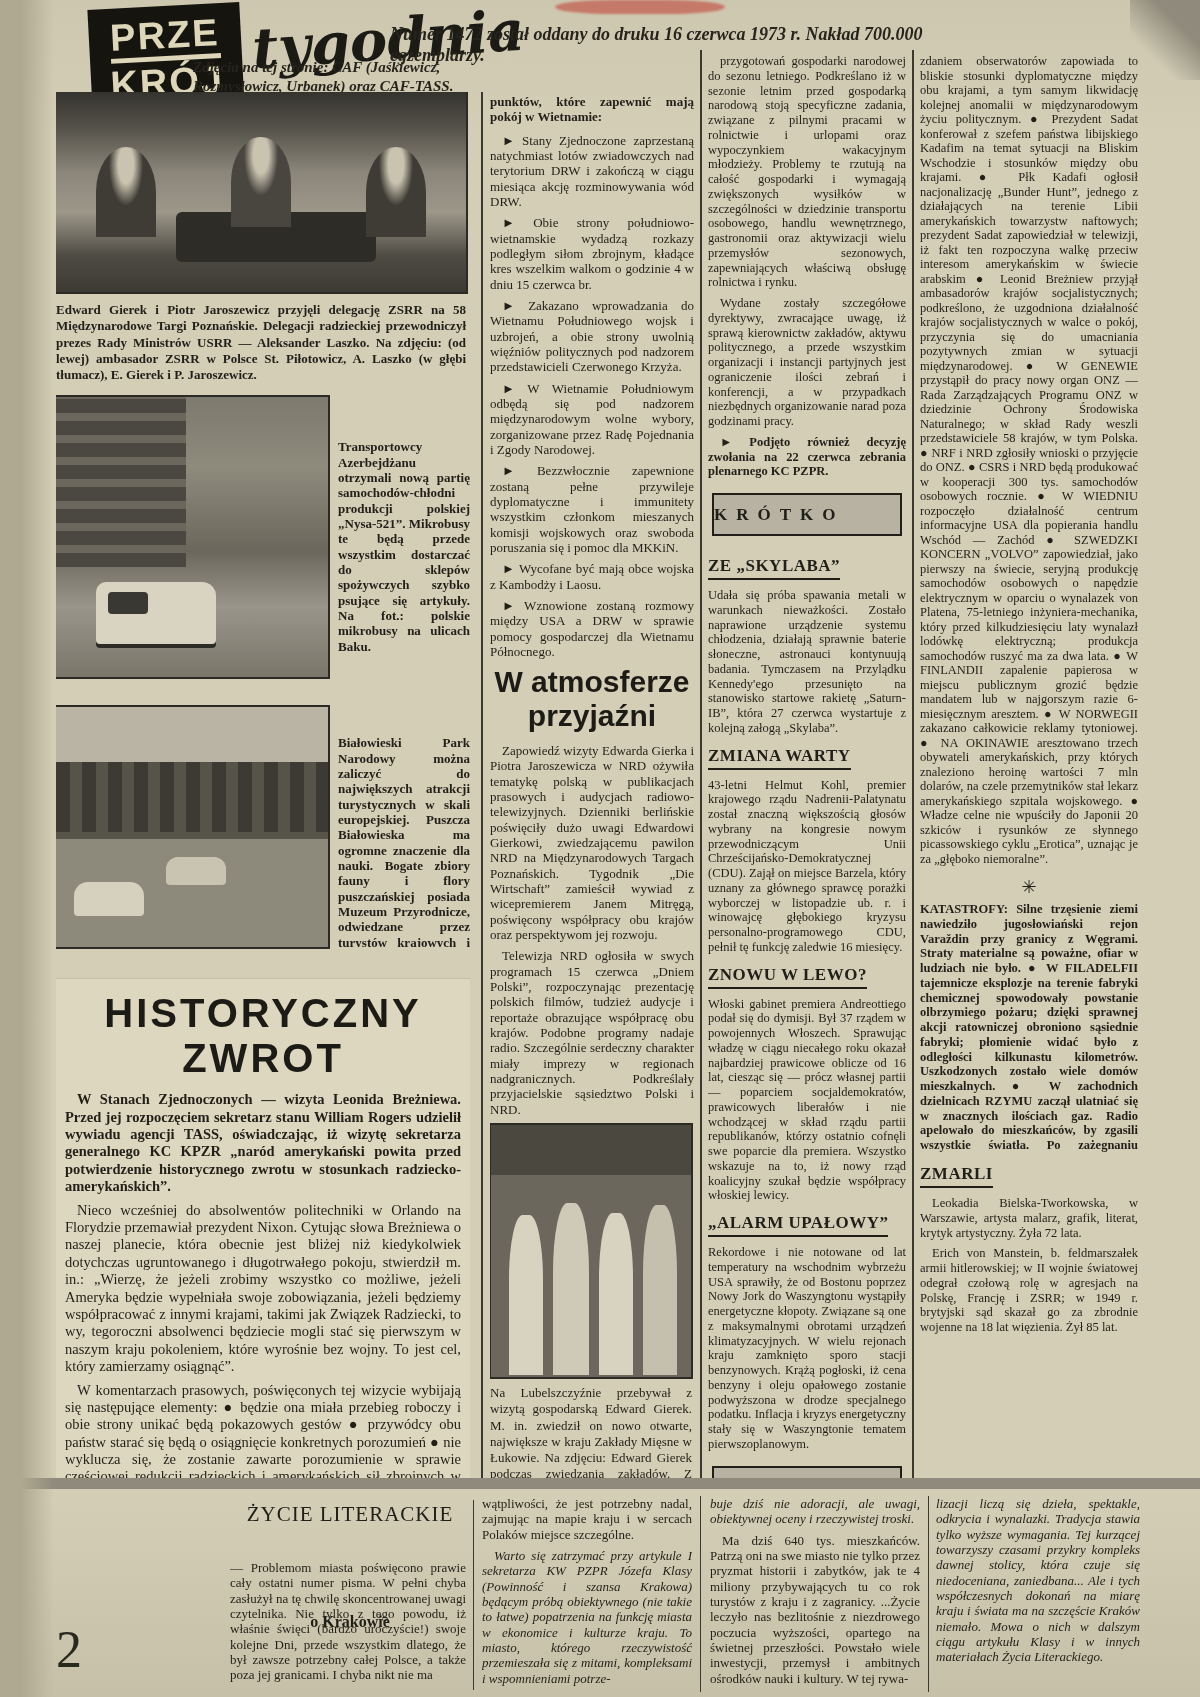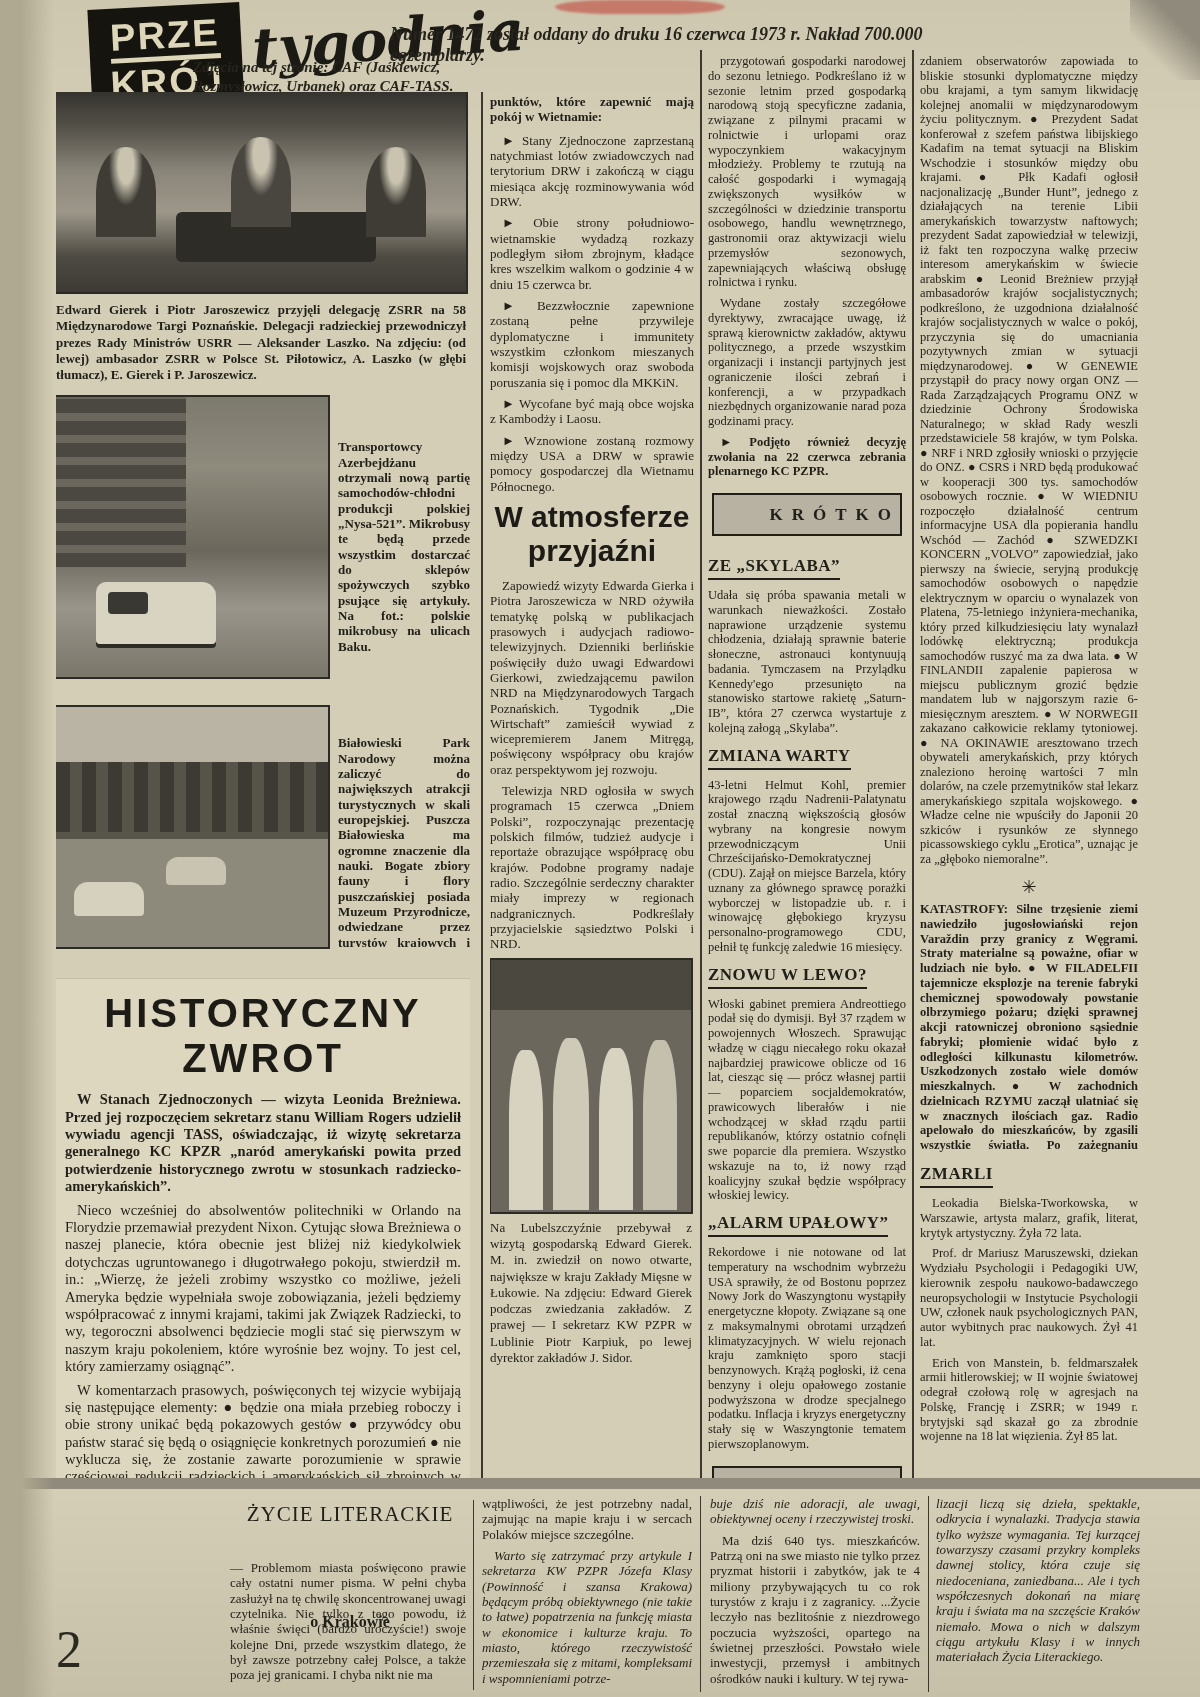--- a/index.html
+++ b/index.html
@@ -12,21 +12,21 @@
   .body-text p{margin:0 0 6px 0;text-indent:12px;}
   .lead{font-weight:bold;}
   .photo{background:#6f6b60;box-shadow:0 0 0 2px #2b2a24;overflow:hidden;position:relative;}
   .caption{font-size:13px;line-height:1.25;font-weight:bold;text-align:justify;}
   .rule-v{position:absolute;width:2px;background:#3a382f;}
   .headline-sans{font-family:"Liberation Sans",sans-serif;font-weight:bold;
                  text-align:center;color:#1c1b15;}
   .sec-head{font-family:"Liberation Serif",serif;font-weight:bold;font-size:17px;
             letter-spacing:.5px;border-bottom:2.5px solid #211f18;display:inline-block;
             padding-bottom:2px;margin:10px 0 8px 0;}
-  .banner{border:2.5px solid #211f18;background:#b8b2a3;text-align:right;
+  .banner{border:2.5px solid #211f18;background:#b8b2a3;text-align:left;
           font-weight:bold;font-size:17px;letter-spacing:9px;padding:10px 0 9px 0;
           margin:14px 4px 10px 4px;}
   .col-flow{position:absolute;overflow:hidden;}
   .arrow-item{margin:0 0 9px 0;text-indent:0;}
   .gray-band{position:absolute;background:#8f8a7b;}
   .italic{font-style:italic;}
 </style>
 </head>
 <body>
 
@@ -94,20 +94,22 @@
 
     </div>
 
   </div>
 
   <div class="col-flow" style="left:490px;top:94px;width:204px;height:1384px;">
     <div class="body-text lead" style="margin-bottom:8px;">punktów, które zapewnić mają pokój w Wietnamie:</div>
     <div class="body-text">
       <p class="arrow-item">► Stany Zjednoczone zaprzestaną natychmiast lotów zwiadowczych nad terytorium DRW i zakończą w ciągu miesiąca akcję rozminowywania wód DRW.</p>
       <p class="arrow-item">► Obie strony południowo-wietnamskie wydadzą rozkazy podległym siłom zbrojnym, kładące kres wszelkim walkom o godzinie 4 w dniu 15 czerwca br.</p>
+      <p class="arrow-item">► Zakazano wprowadzania do Wietnamu Południowego wojsk i uzbrojeń, a obie strony uwolnią więźniów politycznych pod nadzorem przedstawicieli Czerwonego Krzyża.</p>
+      <p class="arrow-item">► W Wietnamie Południowym odbędą się pod nadzorem międzynarodowym wolne wybory, zorganizowane przez Radę Pojednania i Zgody Narodowej.</p>
       <p class="arrow-item">► Bezzwłocznie zapewnione zostaną pełne przywileje dyplomatyczne i immunitety wszystkim członkom mieszanych komisji wojskowych oraz swoboda poruszania się i pomoc dla MKKiN.</p>
       <p class="arrow-item">► Wycofane być mają obce wojska z Kambodży i Laosu.</p>
       <p class="arrow-item">► Wznowione zostaną rozmowy między USA a DRW w sprawie pomocy gospodarczej dla Wietnamu Północnego.</p>
     </div>
     <div class="headline-sans" style="font-size:30px;margin-top:6px;">W atmosferze</div>
     <div class="headline-sans" style="font-size:30px;margin-bottom:10px;">przyjaźni</div>
     <div class="body-text">
       <p>Zapowiedź wizyty Edwarda Gierka i Piotra Jaroszewicza w NRD ożywiła tematykę polską w publikacjach prasowych i audycjach radiowo-telewizyjnych. Dzienniki berlińskie poświęciły dużo uwagi Edwardowi Gierkowi, zwiedzającemu pawilon NRD na Międzynarodowych Targach Poznańskich. Tygodnik „Die Wirtschaft” zamieścił wywiad z wicepremierem Janem Mitręgą, poświęcony współpracy obu krajów oraz perspektywom jej rozwoju.</p>
       <p>Telewizja NRD ogłosiła w swych programach 15 czerwca „Dniem Polski”, rozpoczynając prezentację polskich filmów, tudzież audycje i reportaże obrazujące współpracę obu krajów. Podobne programy nadaje radio. Szczególnie serdeczny charakter miały imprezy w regionach nadgranicznych. Podkreślały przyjacielskie sąsiedztwo Polski i NRD.</p>
     </div>
@@ -141,21 +143,20 @@
 
   </div>
 
   <div class="col-flow" style="left:920px;top:54px;width:218px;height:1424px;">
     <div class="body-text" style="font-size:12.5px;line-height:1.16;height:818px;overflow:hidden;">zdaniem obserwatorów zapowiada to bliskie stosunki dyplomatyczne między obu krajami, a tym samym likwidację kolejnej anomalii w międzynarodowym życiu politycznym. ● Prezydent Sadat konferował z szefem państwa libijskiego Kadafim na temat sytuacji na Bliskim Wschodzie i stosunków między obu krajami. ● Płk Kadafi ogłosił nacjonalizację „Bunder Hunt”, jednego z działających na terenie Libii amerykańskich towarzystw naftowych; prezydent Sadat zapowiedział w telewizji, iż fakt ten rozpoczyna walkę przeciw interesom amerykańskim w świecie arabskim ● Leonid Breżniew przyjął ambasadorów krajów socjalistycznych; podkreślono, że uzgodniona działalność krajów socjalistycznych w walce o pokój, przyczynia się do umacniania pozytywnych zmian w sytuacji międzynarodowej. ● W GENEWIE przystąpił do pracy nowy organ ONZ — Rada Zarządzających Programu ONZ w dziedzinie Ochrony Środowiska Naturalnego; w skład Rady weszli przedstawiciele 58 krajów, w tym Polska. ● NRF i NRD zgłosiły wnioski o przyjęcie do ONZ. ● CSRS i NRD będą produkować w kooperacji 300 tys. samochodów osobowych rocznie. ● W WIEDNIU rozpoczęło działalność centrum informacyjne USA dla popierania handlu Wschód — Zachód ● SZWEDZKI KONCERN „VOLVO” zapowiedział, jako pierwszy na świecie, seryjną produkcję samochodów osobowych o napędzie elektrycznym w oparciu o wynalazek von Platena, 75-letniego inżyniera-mechanika, który przed kilkudziesięciu laty wynalazł lodówkę elektryczną; produkcja samochodów ruszyć ma za dwa lata. ● W FINLANDII zapalenie papierosa w miejscu publicznym grozić będzie mandatem lub w najgorszym razie 6-miesięcznym aresztem. ● W NORWEGII zakazano całkowicie reklamy tytoniowej. ● NA OKINAWIE aresztowano trzech obywateli amerykańskich, przy których znaleziono heroinę wartości 7 mln dolarów, na czele przemytników stał lekarz amerykańskiego szpitala wojskowego. ● Władze celne nie wpuściły do Japonii 20 szkiców i rysunków ze słynnego picassowskiego cyklu „Erotica”, uznając je za „głęboko niemoralne”.</div>
     <div style="text-align:center;font-size:18px;margin:4px 0;">✳</div>
     <div class="body-text lead" style="font-size:12.5px;height:252px;overflow:hidden;">KATASTROFY: Silne trzęsienie ziemi nawiedziło jugosłowiański rejon Varaždin przy granicy z Węgrami. Straty materialne są poważne, ofiar w ludziach nie było. ● W FILADELFII tajemnicze eksplozje na terenie fabryki chemicznej spowodowały powstanie olbrzymiego pożaru; dzięki sprawnej akcji ratowniczej obroniono sąsiednie fabryki; płomienie widać było z odległości kilkunastu kilometrów. Uszkodzonych zostało wiele domów mieszkalnych. ● W zachodnich dzielnicach RZYMU zaczął ulatniać się w znacznych ilościach gaz. Radio apelowało do mieszkańców, by zgasili wszystkie światła. Po zażegnaniu niebezpieczeństwa rzymianie opuszczali w panice domy.</div>
     <div><span class="sec-head">ZMARLI</span></div>
     <div class="body-text" style="font-size:12.5px;">
       <p>Leokadia Bielska-Tworkowska, w Warszawie, artysta malarz, grafik, literat, krytyk artystyczny. Żyła 72 lata.</p>
-      <p>Prof. dr Mariusz Maruszewski, dziekan Wydziału Psychologii i Pedagogiki UW, kierownik zespołu naukowo-badawczego neuropsychologii w Instytucie Psychologii UW, członek nauk psychologicznych PAN, autor wybitnych prac naukowych. Żył 41 lat.</p>
       <p>Erich von Manstein, b. feldmarszałek armii hitlerowskiej; w II wojnie światowej odegrał czołową rolę w agresjach na Polskę, Francję i ZSRR; w 1949 r. brytyjski sąd skazał go za zbrodnie wojenne na 18 lat więzienia. Żył 85 lat.</p>
     </div>
   </div>
 
   <div class="gray-band" style="left:0;top:1478px;width:1200px;height:11px;"></div>
 
 
   <div class="abs" style="left:230px;top:1502px;width:240px;text-align:center;font-size:21px;letter-spacing:1px;font-weight:normal;">ŻYCIE LITERACKIE</div>
   <div class="abs" style="left:230px;top:1613px;width:240px;text-align:center;font-size:16px;font-weight:bold;">o Krakowie</div>
 

